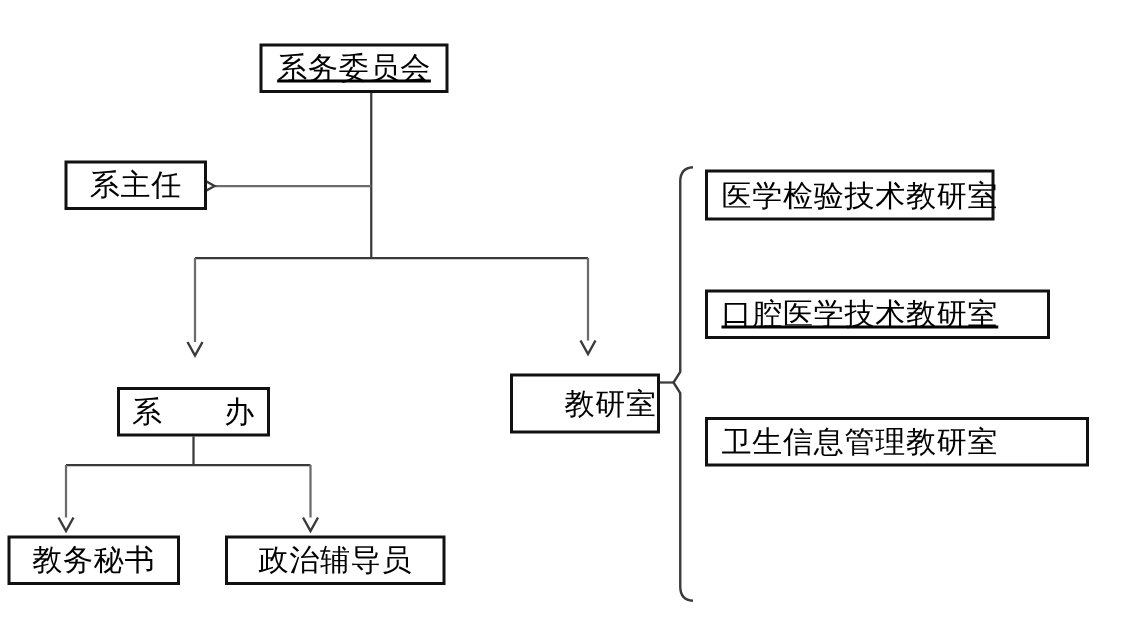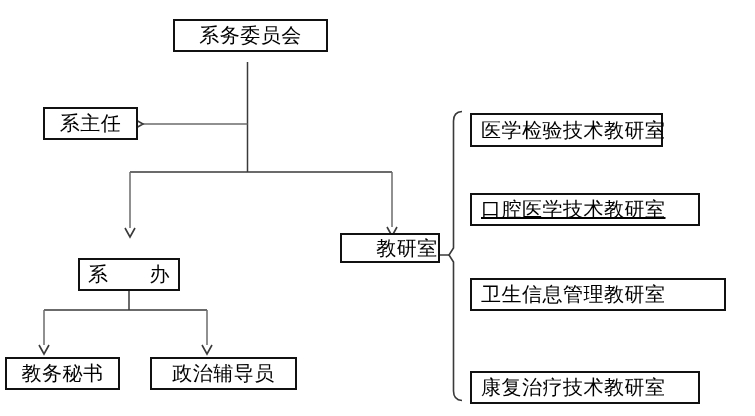--- a/index.html
+++ b/index.html
@@ -34,24 +34,24 @@
     align-items: center;
     justify-content: center;
     white-space: nowrap;
     letter-spacing: 0.5px;
   }
   .node.left-align {
     justify-content: flex-start;
     padding-left: 9px;
   }
   
-  .n-committee { left: 173px; top: 19px;  width: 155px; height: 33px; }
+  .n-committee { left: 173px; top: 29px;  width: 126px; height: 33px; text-decoration: underline; }
   .n-director  { left: 43px;  top: 107px; width: 95px;  height: 33px; }
   .n-office    { left: 78px;  top: 258px; width: 102px; height: 33px; }
-  .n-teaching  { left: 340px; top: 233px; width: 100px; height: 30px; padding-left: 34px; }
+  .n-teaching  { left: 340px; top: 249px; width: 100px; height: 40px; padding-left: 34px; }
   .n-secretary { left: 5px;   top: 357px; width: 115px; height: 33px; }
   .n-counselor { left: 150px; top: 357px; width: 147px; height: 33px; }
   .n-r1 { left: 470px; top: 113px; width: 193px; height: 34px; }
   .n-r2 { left: 470px; top: 193px; width: 230px; height: 33px; text-decoration: underline; }
   .n-r3 { left: 470px; top: 278px; width: 256px; height: 33px; }
   .n-r4 { left: 470px; top: 371px; width: 230px; height: 33px; }
 </style>
 </head>
 <body>
 
@@ -119,17 +119,14 @@
   </div>
 
   <div class="node left-align n-r2">
     <span>口腔医学技术教研室</span>
   </div>
 
   <div class="node left-align n-r3">
     <span>卫生信息管理教研室</span>
   </div>
 
-  <div class="node left-align n-r4">
-    <span>康复治疗技术教研室</span>
-  </div>
 
 </div>
 
 </body></html>

